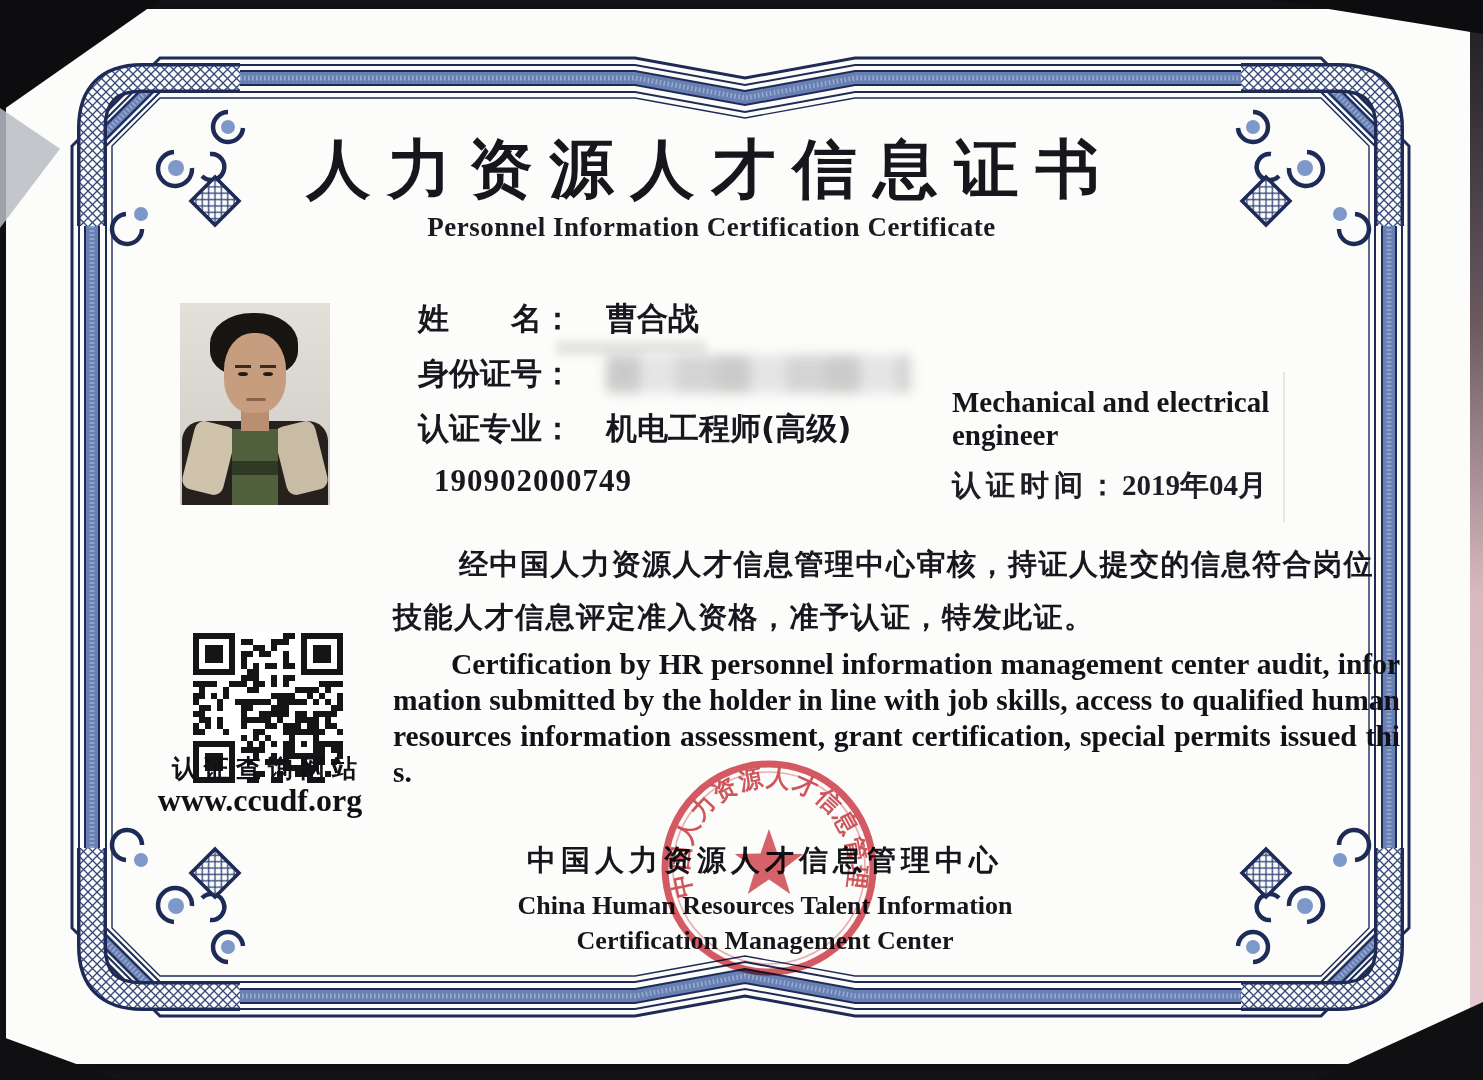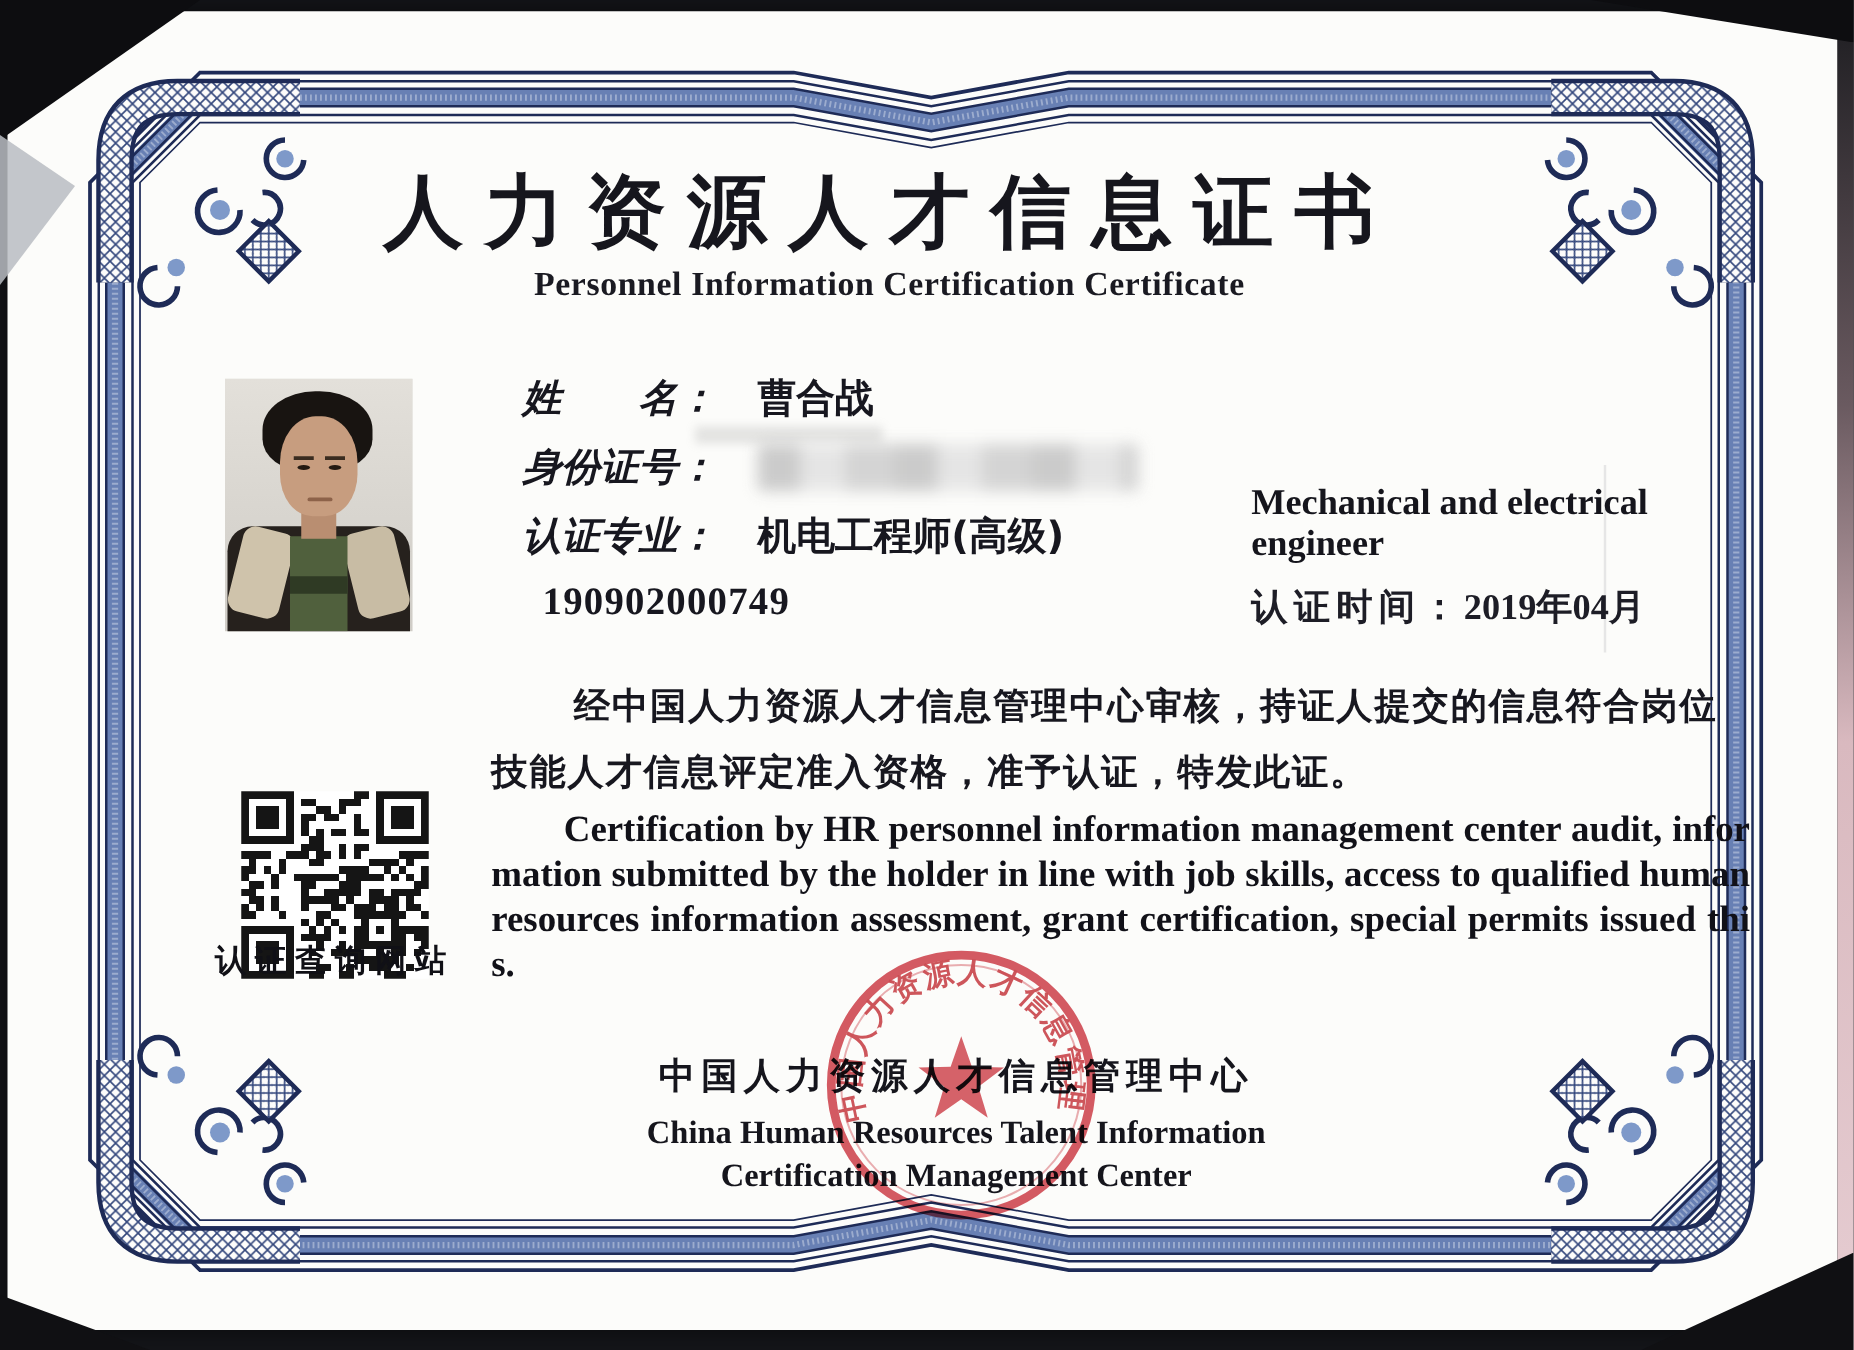--- a/index.html
+++ b/index.html
@@ -59,34 +59,34 @@
   .ph-jacket{left:2px;top:118px;width:146px;height:86px;background:#26211d;border-radius:20px 20px 0 0;}
   .ph-collar1{left:8px;top:120px;width:42px;height:70px;background:#cfc3ab;transform:rotate(14deg);border-radius:10px;}
   .ph-collar2{left:100px;top:120px;width:42px;height:70px;background:#c8bca4;transform:rotate(-14deg);border-radius:10px;}
   .ph-tee{left:52px;top:126px;width:46px;height:76px;background:#50603d;}
   .ph-print{left:52px;top:158px;width:46px;height:14px;background:#2f3a24;}
   
   .fields{left:418px;top:298px;width:580px;z-index:10;}
   .frow{display:flex;align-items:flex-start;height:55px;}
   .flabel{
     width:172px;flex:0 0 172px;font-size:31px;font-weight:700;color:#17171f;
-    font-family:"DejaVu Sans","Liberation Sans",sans-serif;white-space:nowrap;font-style:italic;
+    font-family:"DejaVu Sans","Liberation Sans",sans-serif;white-space:nowrap;
   }
   .fvalue{margin-left:16px;font-size:31px;font-weight:600;color:#17171f;white-space:nowrap;}
   .fvalue.num{font-family:"Liberation Serif","DejaVu Serif",serif;font-weight:600;letter-spacing:1px;}
   .redacted{
     margin-left:16px;margin-top:2px;width:305px;height:38px;border-radius:4px;
     background:
       repeating-linear-gradient(90deg,#c6c6c6 0 34px,#e3e3e3 34px 70px,#d0d0d0 70px 110px),
       #d8d8d8;
     filter:blur(6px);opacity:.9;
   }
   .ghost{left:556px;top:341px;width:150px;height:14px;background:#9a9a9a;opacity:.25;filter:blur(4px);z-index:9;}
   
-  .rpanel{left:1001px;top:386px;width:392px;z-index:10;}
+  .rpanel{left:952px;top:386px;width:392px;z-index:10;}
   .prof-en{
     font-family:"Liberation Serif","DejaVu Serif",serif;font-weight:700;
     font-size:29px;line-height:33px;color:#15151c;
   }
   .time-row{margin-top:14px;font-size:29px;white-space:nowrap;}
   .time-label{font-weight:700;letter-spacing:5px;}
   .time-value{font-family:"Liberation Serif","DejaVu Serif",serif;font-weight:600;}
   .foldline{left:1283px;top:372px;width:2px;height:150px;background:rgba(40,40,60,.10);z-index:8;}
   
   .body-zh{
@@ -427,20 +427,21 @@
         <rect x="20" y="2" width="3" height="3" fill="#151515"></rect>
         <rect x="0" y="18" width="7" height="7" fill="#151515"></rect>
         <rect x="1" y="19" width="5" height="5" fill="#ffffff"></rect>
         <rect x="2" y="20" width="3" height="3" fill="#151515"></rect>
         <rect x="16" y="16" width="5" height="5" fill="#151515"></rect>
         <rect x="17" y="17" width="3" height="3" fill="#ffffff"></rect>
         <rect x="18" y="18" width="1" height="1" fill="#151515"></rect>
       </svg>
   </div>
   <div class="abs qr-caption">认证查询网站</div>
+  <div class="abs qr-url">www.ccudf.org</div>
 
   <div class="abs issuer">
     <div class="issuer-zh">中国人力资源人才信息管理中心</div>
     <div class="issuer-en">China Human Resources Talent Information</div>
     <div class="issuer-en" style="margin-top:2px">Certification Management Center</div>
   </div>
 
   <svg class="abs seal" width="232" height="232" viewBox="0 0 232 232">
     <defs>
       <path id="sealArc" d="M 40.2 143.4 A 81 81 0 1 1 191.8 143.4" fill="none"></path>

